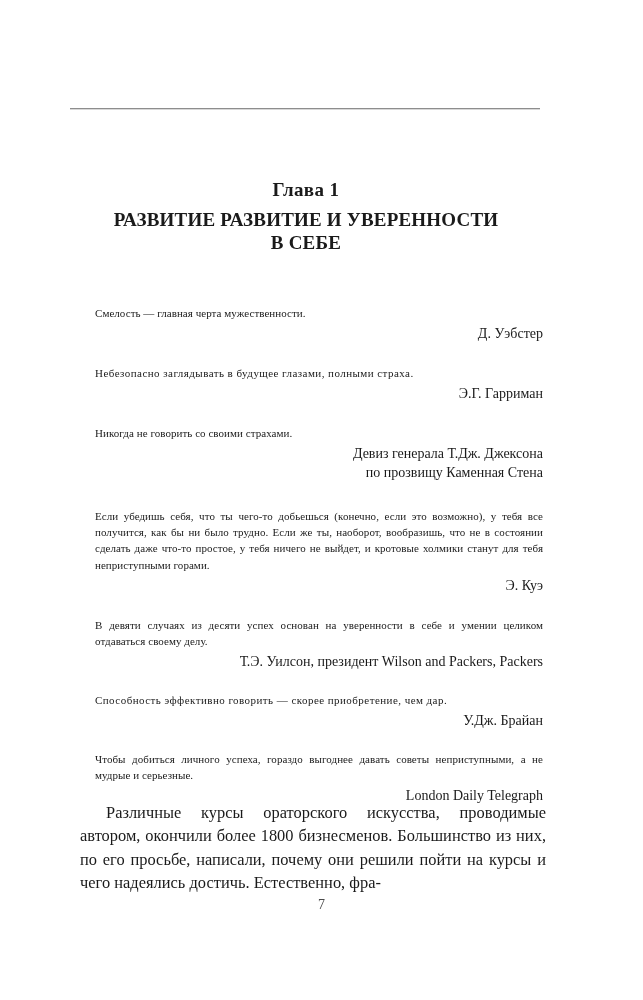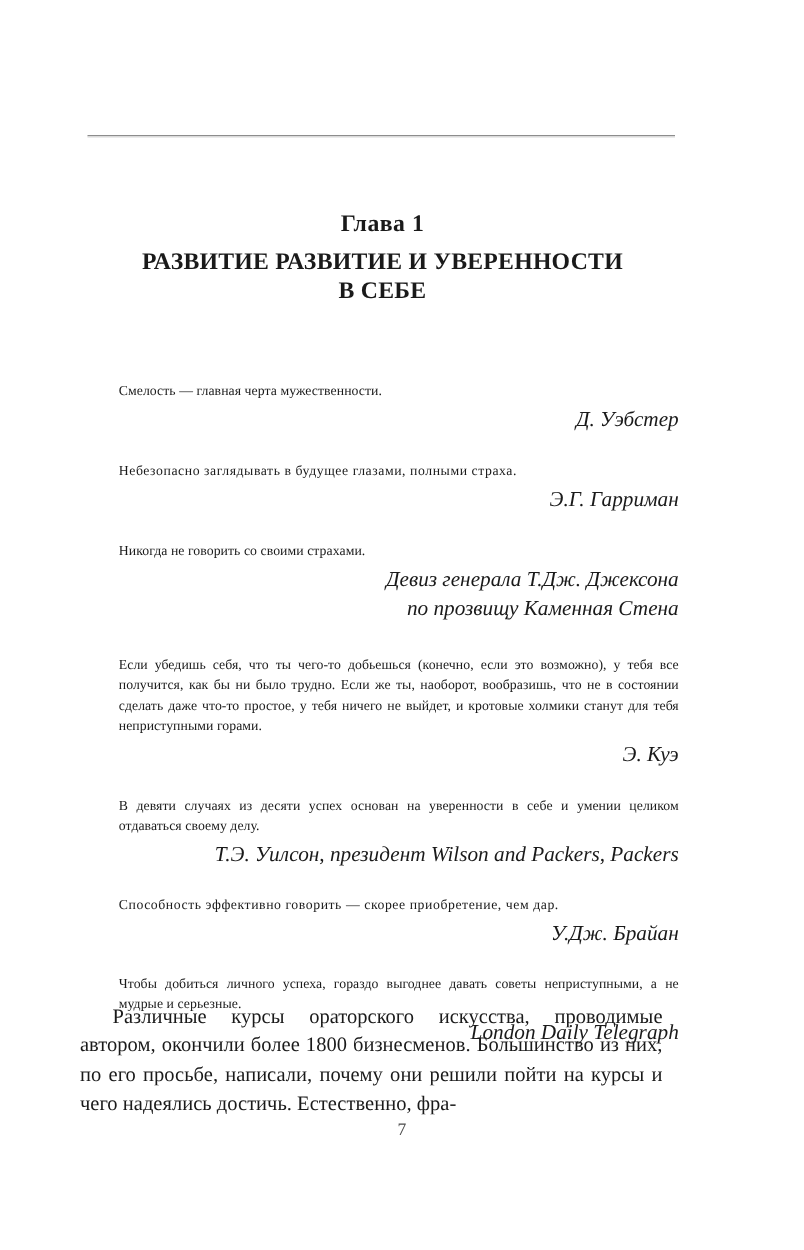--- a/index.html
+++ b/index.html
@@ -36,21 +36,21 @@
   .top-rule {
     width: 100%;
     height: 0;
     border-top: 1px solid #8d8d8d;
     border-bottom: 1px solid #d8d8d8;
   }
 
   
   .heading-block {
     position: absolute;
-    top: 168px;
+    top: 178px;
     left: 70px;
     width: 472px;
     text-align: center;
   }
   .chapter-label {
     font-size: 19px;
     font-weight: bold;
     letter-spacing: 0.4px;
     line-height: 1.25;
     margin: 0 0 6px 0;
@@ -83,43 +83,42 @@
     font-size: 11px;
     line-height: 1.47;
     text-align: justify;
     margin: 0;
     letter-spacing: 0.05px;
   }
   .epi-text.loose {
     letter-spacing: 0.45px;
   }
   .epi-attr {
-    font-size: 17px;
-    font-style: italic;
+    font-size: 14px;
     line-height: 1.35;
     text-align: right;
     margin: 4px 0 0 0;
   }
   .epi-attr .line {
     display: block;
   }
 
   
   .epigraph.e1 { margin-bottom: 21px; }
   .epigraph.e2 { margin-bottom: 21px; }
   .epigraph.e3 { margin-bottom: 25px; }
   .epigraph.e4 { margin-bottom: 21px; }
   .epigraph.e5 { margin-bottom: 20px; }
   .epigraph.e6 { margin-bottom: 20px; }
 
   
   .body-block {
     position: absolute;
     top: 801px;
-    left: 64px;
+    left: 80px;
     width: 466px;
   }
   .body-para {
     font-size: 16.4px;
     line-height: 1.42;
     text-align: justify;
     text-indent: 26px;
     margin: 0;
     letter-spacing: 0.02px;
   }

